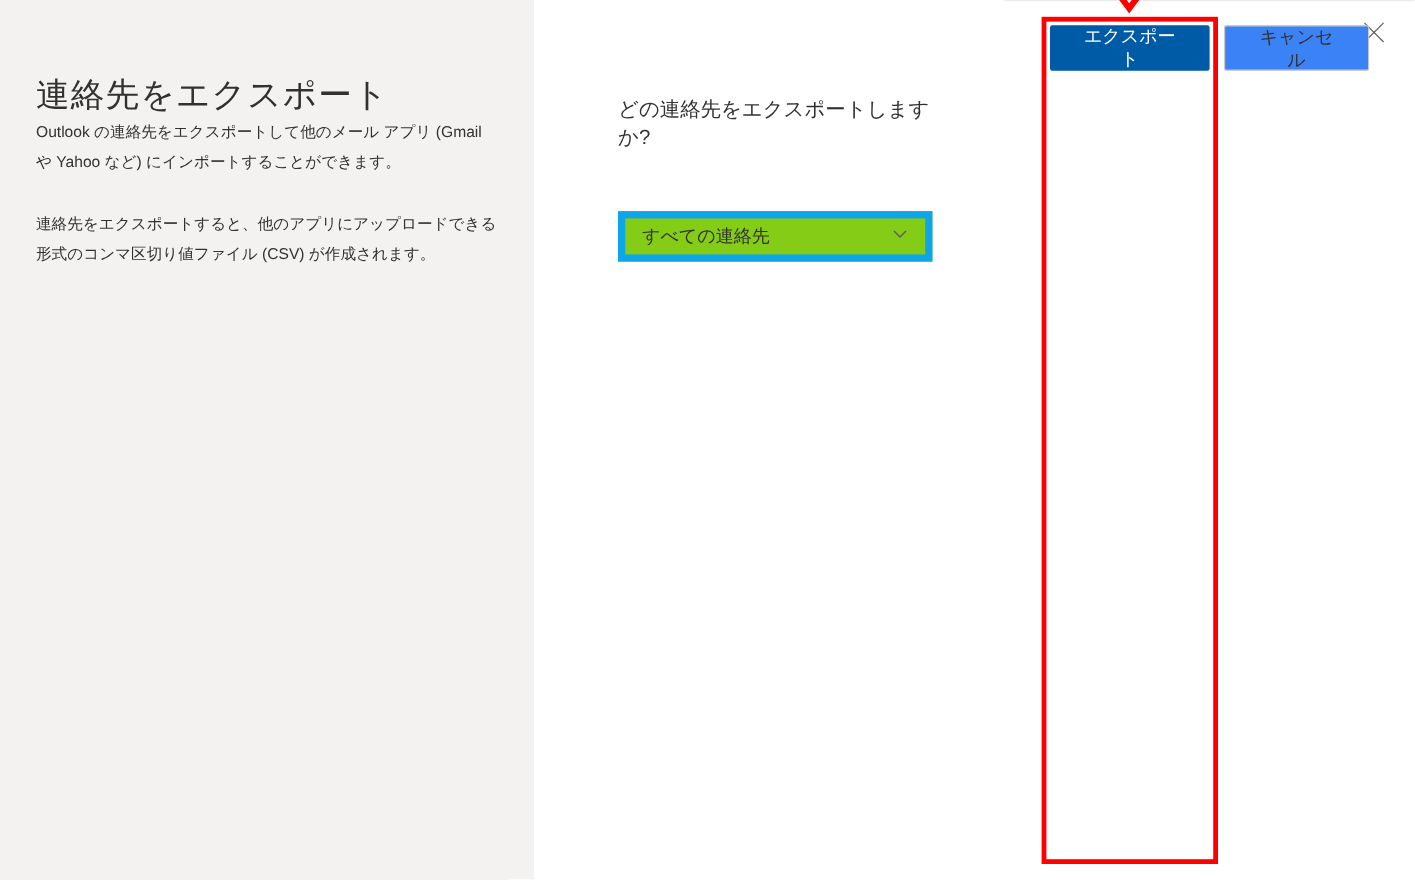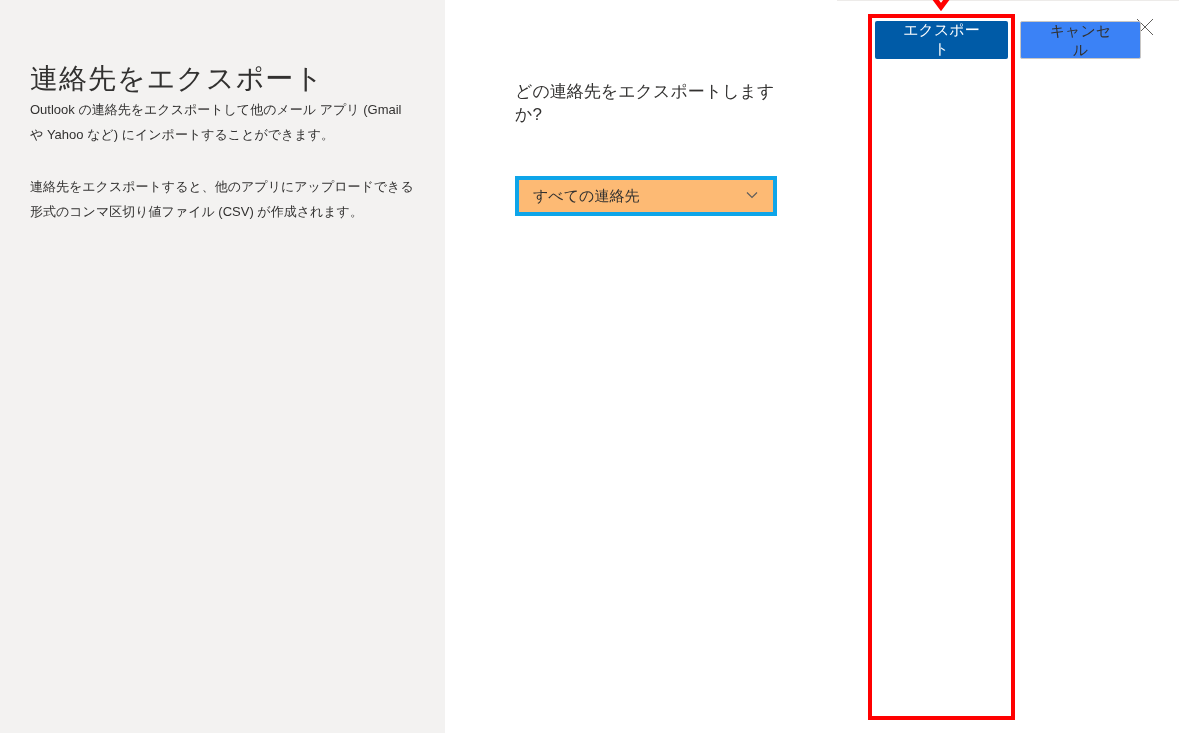--- a/index.html
+++ b/index.html
@@ -74,22 +74,22 @@
       font-weight: 400;
     }
     .field-label {
       font-size: 15px;
       color: #323130;
       margin-bottom: 18px;
     }
     .dropdown {
       width: 262px;
       height: 40px;
-      border: 4px solid #0ea5e9;
-      background: #fdba74;
+      border: 6px solid #0ea5e9;
+      background: #84cc16;
       display: flex;
       align-items: center;
       justify-content: space-between;
       padding: 15px 14px;
       cursor: pointer;
       font-size: 15px;
       color: #323130;
     }
     .chevron-down {
       width: 14px;

